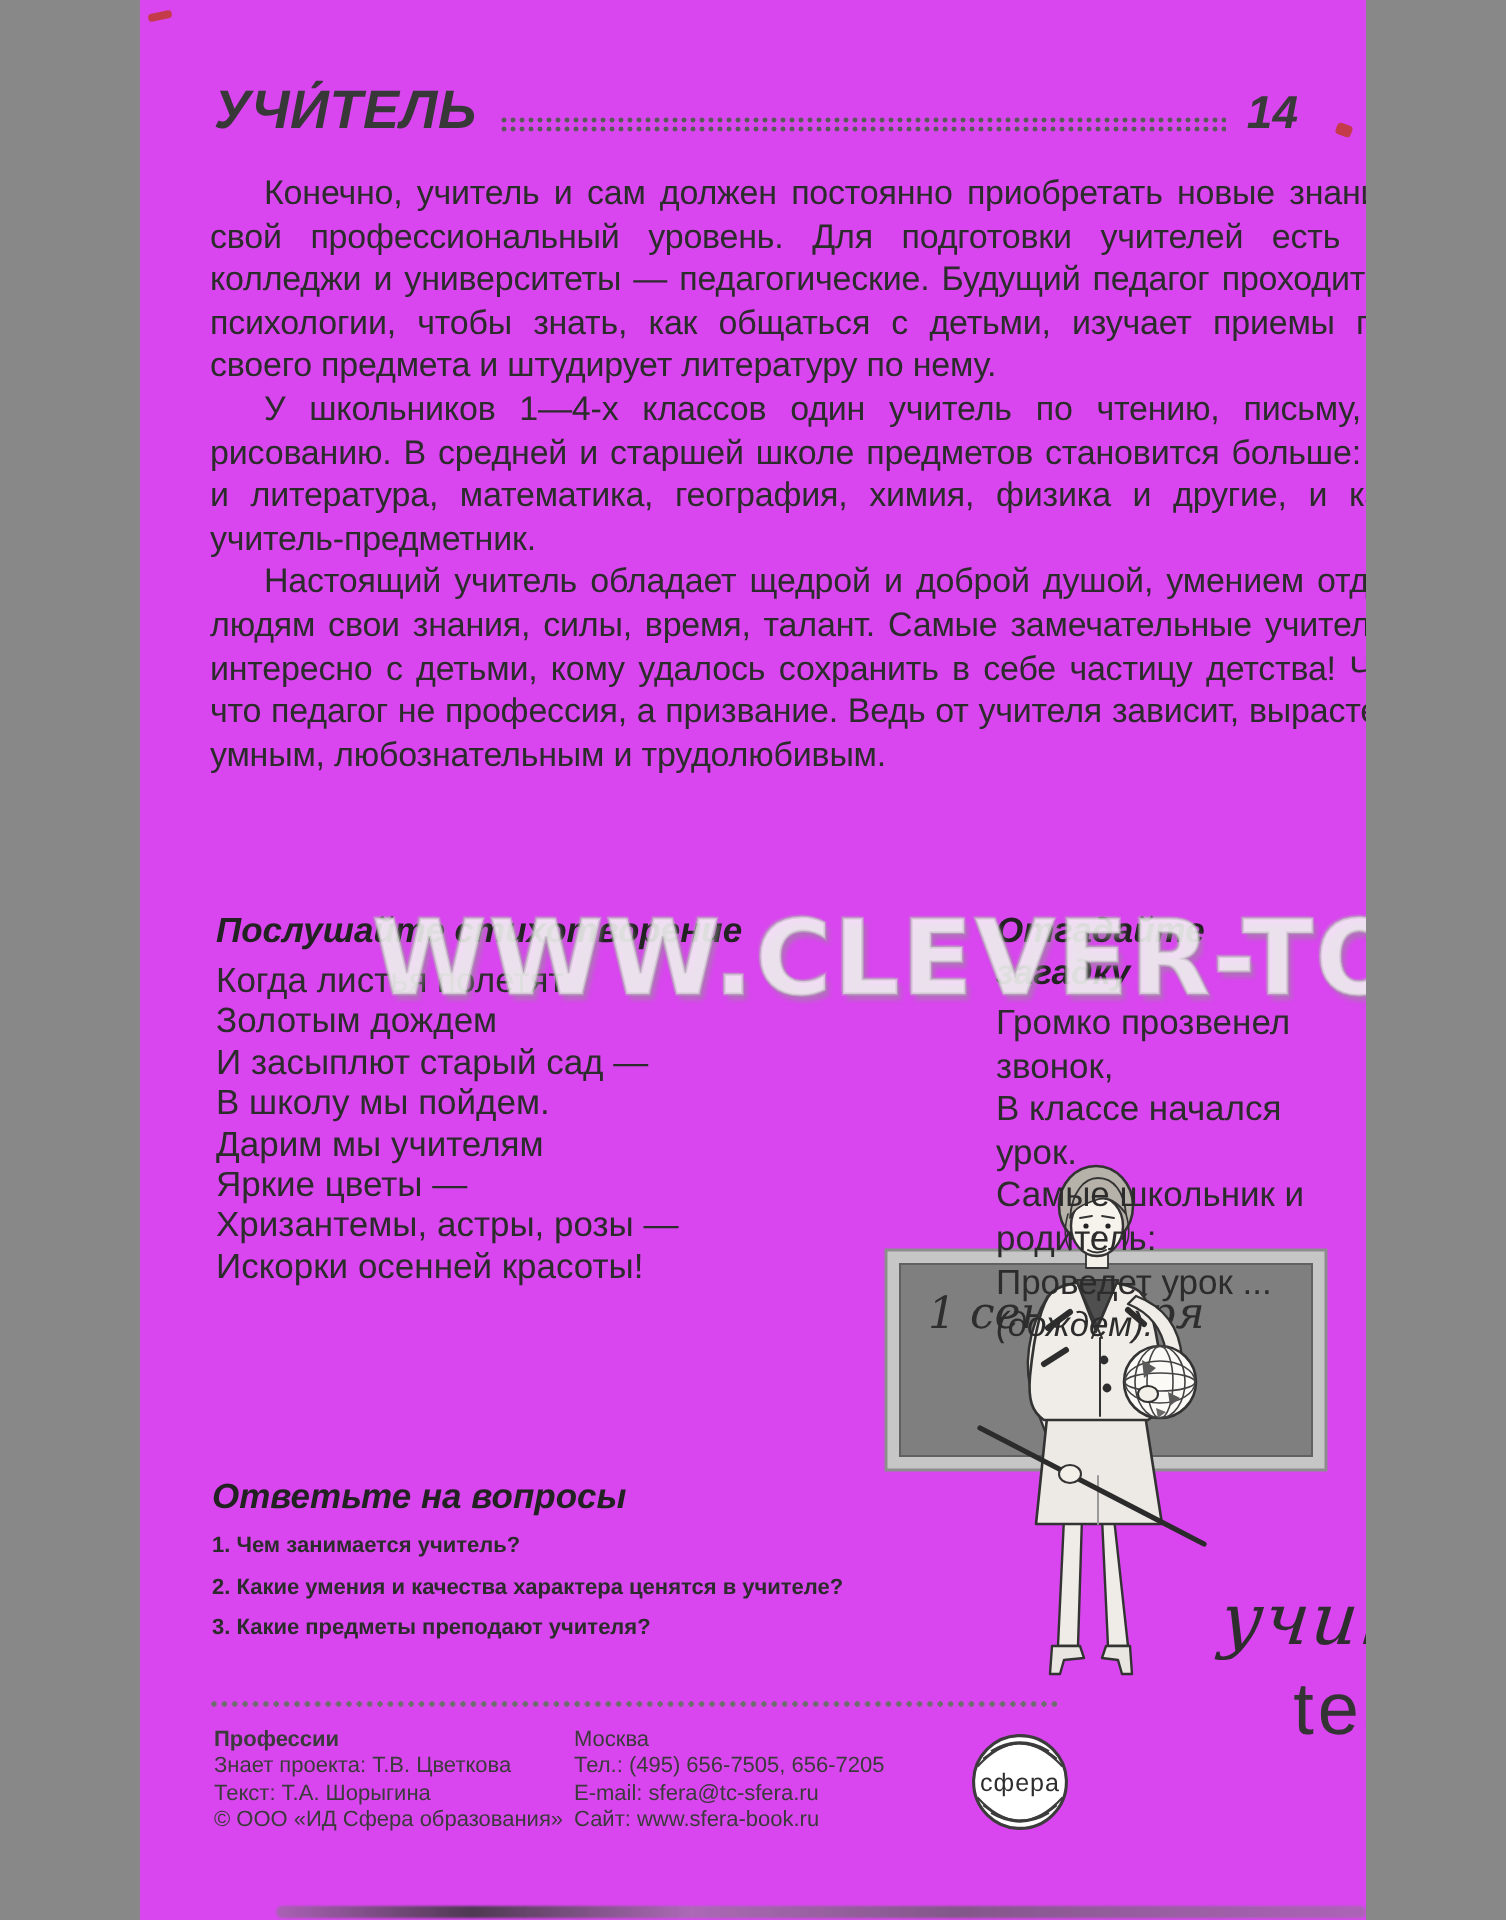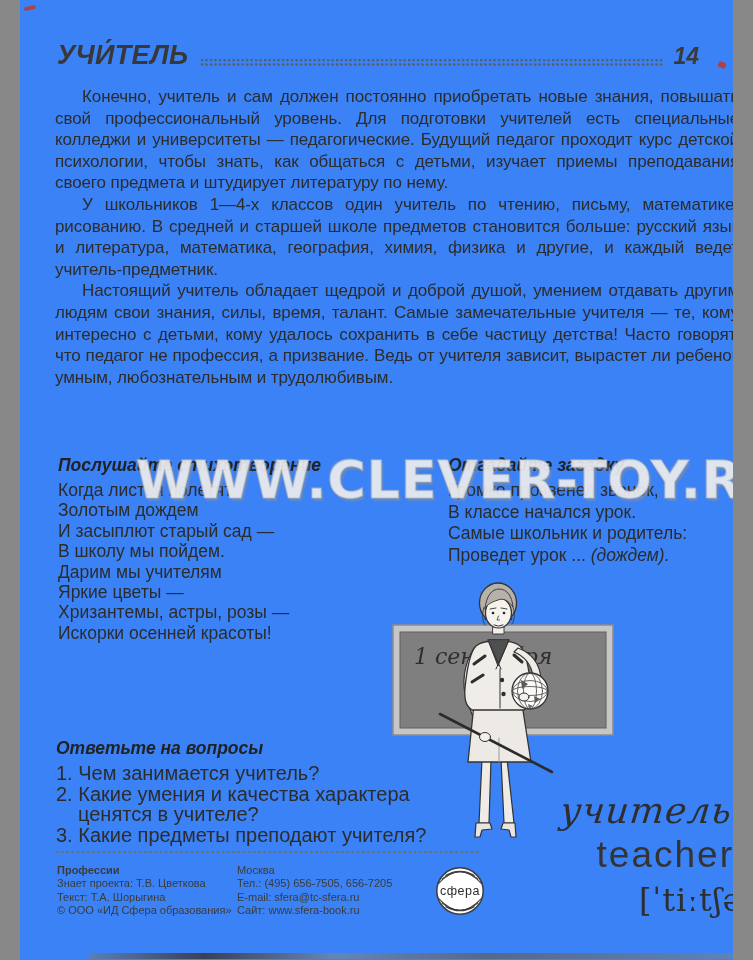--- a/index.html
+++ b/index.html
@@ -1,18 +1,18 @@
 <!DOCTYPE html>
 <html><head>
 <meta charset="utf-8">
 <style>
   html,body{margin:0;padding:0;background:#888;}
   .page{
-    position:relative; width:713px; height:960px; margin:0 auto;
-    background:#3b82f6; overflow:hidden;
+    position:relative; width:613px; height:960px; margin:0 auto;
+    background:#d946ef; overflow:hidden;
     font-family:"Liberation Sans", sans-serif; color:#2c2c2c;
   }
   
   .header{position:absolute; left:37px; top:40px; right:34px; display:flex; align-items:flex-end;}
   .title{font-style:italic; font-weight:bold; font-size:27px; letter-spacing:.3px; color:#383838; white-space:nowrap;}
   .leader{flex:1; height:9px; margin:0 10px 4px 12px;
     background-image:radial-gradient(circle at 2px 2px, #5a5a5a 1.15px, transparent 1.35px);
     background-size:4.5px 4.5px;}
   .pagenum{font-style:italic; font-weight:bold; font-size:23px; color:#3a3a3a; margin-bottom:1px;}
   
@@ -30,21 +30,21 @@
   
   .watermark{position:absolute; left:116px; top:450px; z-index:5; pointer-events:none;
     font-family:"DejaVu Sans", sans-serif; font-weight:bold; font-size:52px; letter-spacing:1px;
     white-space:nowrap; color:rgba(253,253,253,.78);
     -webkit-text-stroke:1.4px rgba(185,185,185,.5);
     text-shadow:2px 3px 2px rgba(145,145,145,.5), -1px -1px 1px rgba(180,180,180,.35);}
   
   .illustration{position:absolute; left:368px; top:576px; z-index:1;}
   
   .questions{position:absolute; left:36px; top:738px; width:408px; z-index:2;}
-  .questions .qitem{font-size:20px; line-height:20.6px; padding-left:22px; text-indent:-22px;}
+  .questions .qitem{font-size:11px; line-height:20.6px; padding-left:22px; text-indent:-22px;font-weight:bold;}
   
   .vocab{position:absolute; left:500px; top:790px; width:236px; text-align:right; z-index:2;}
   .vocab-ru{font-family:"DejaVu Serif", serif; font-style:italic; font-size:36px; line-height:42px;
     color:#2e2e2e; margin-right:24px; transform:skewX(-6deg); letter-spacing:1px;}
   .vocab-en{font-size:37px; line-height:46px; font-weight:normal; letter-spacing:2px; color:#343434; margin-right:22px;}
   .vocab-ipa{font-family:"DejaVu Serif", serif; font-size:32px; line-height:44px; color:#2e2e2e; letter-spacing:1px;}
   
   .footer-sep{position:absolute; left:35px; top:850px; width:426px; height:5px;
     background-image:radial-gradient(circle at 2px 2px, #6e6e6e 1.25px, transparent 1.5px);
     background-size:5.2px 5px; background-repeat:repeat-x;}

